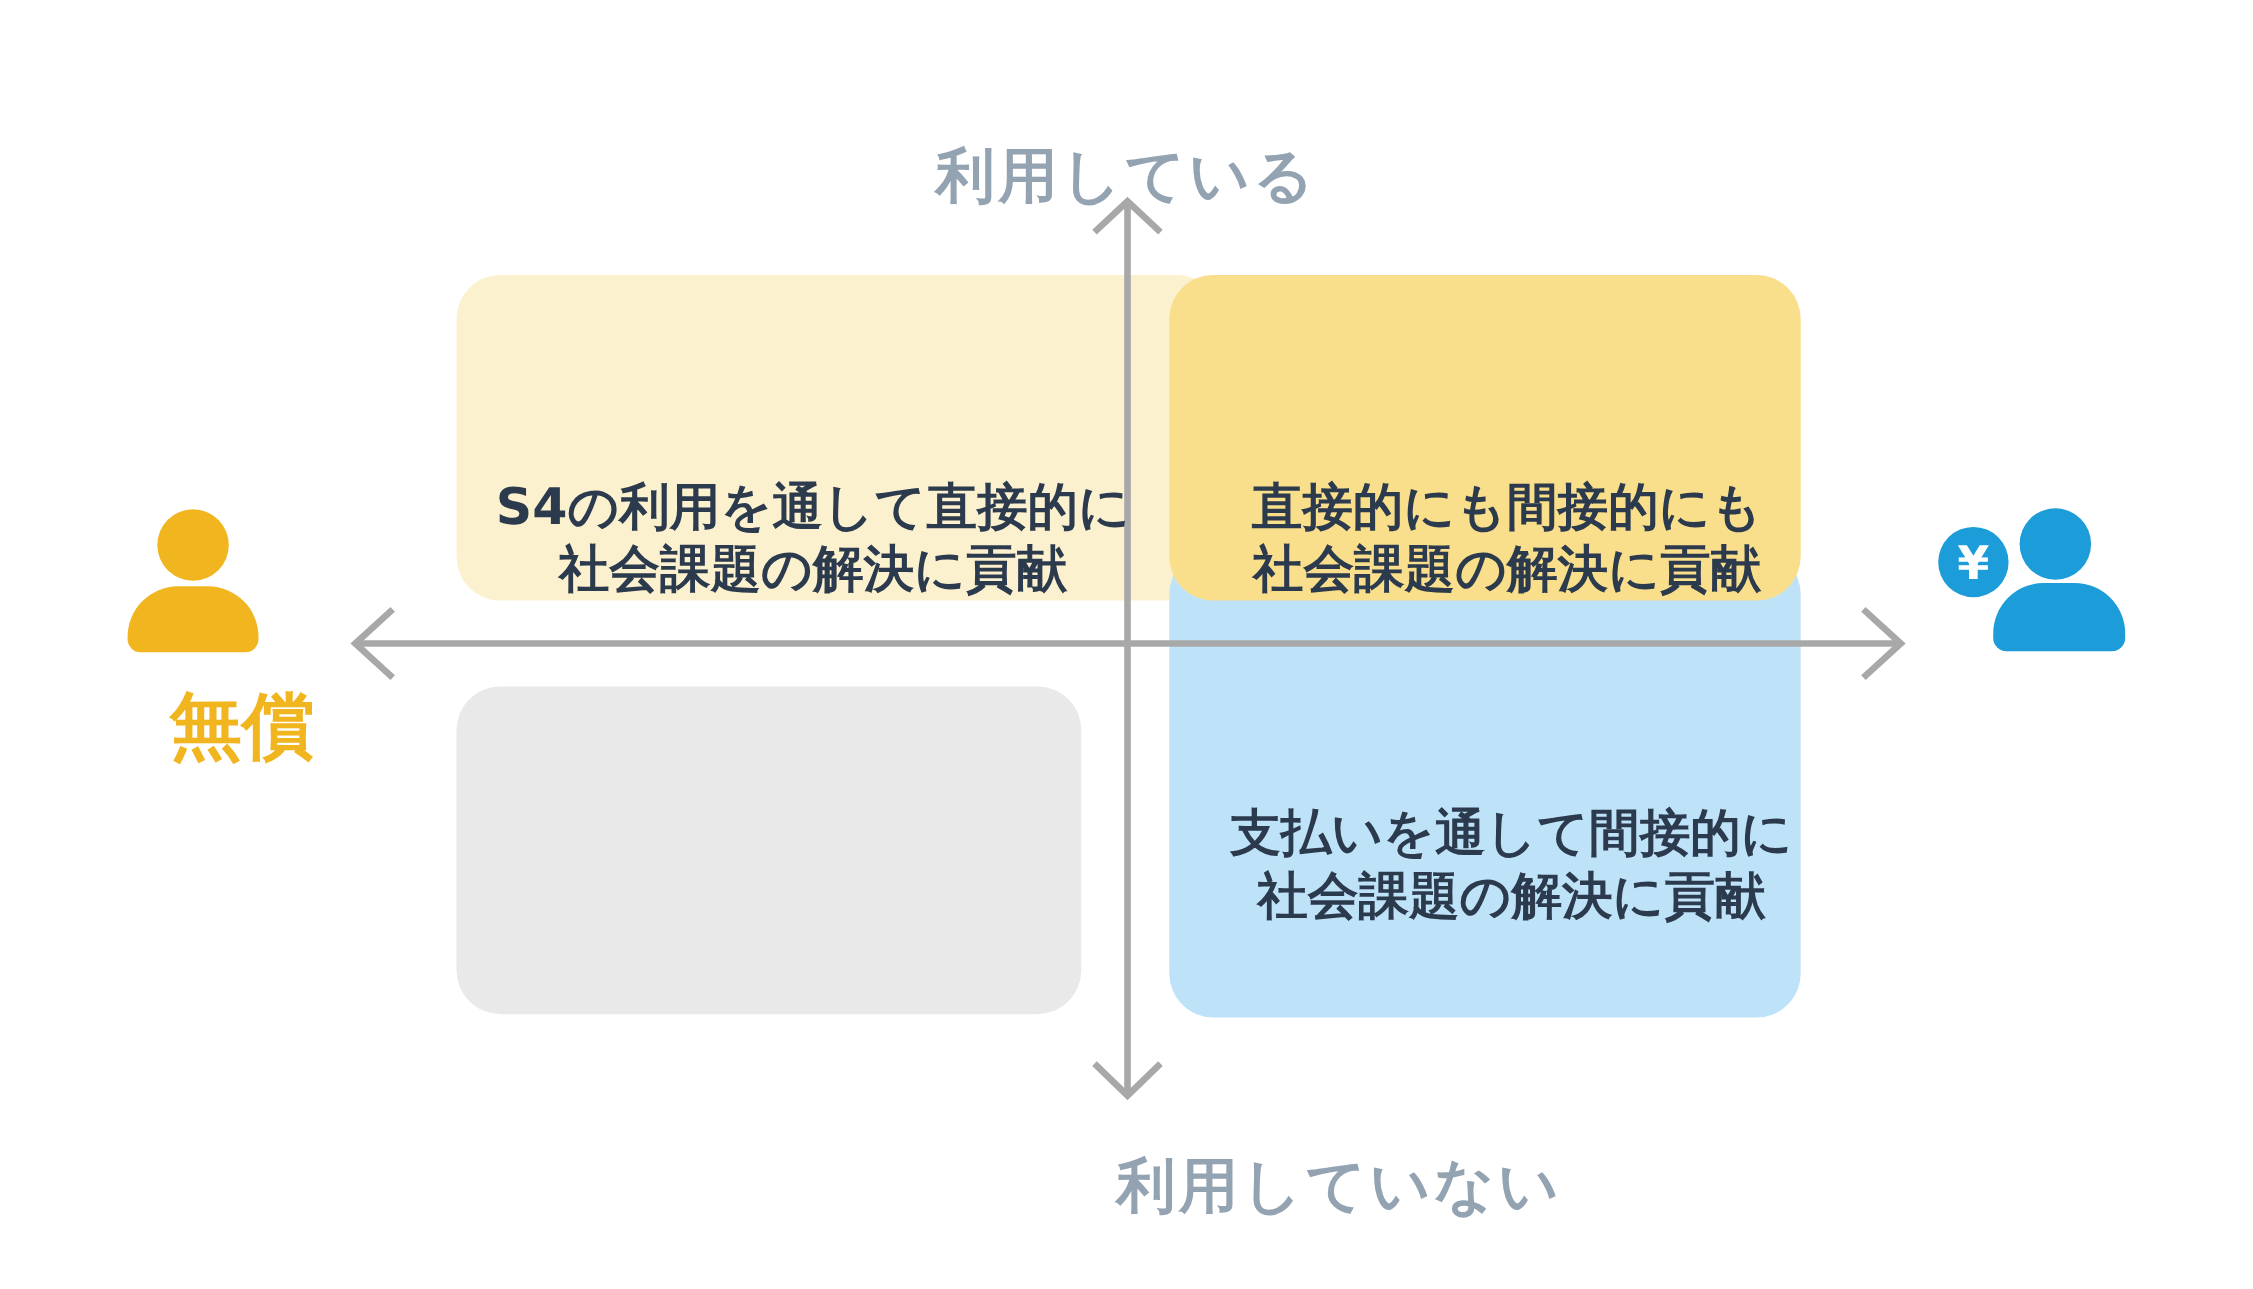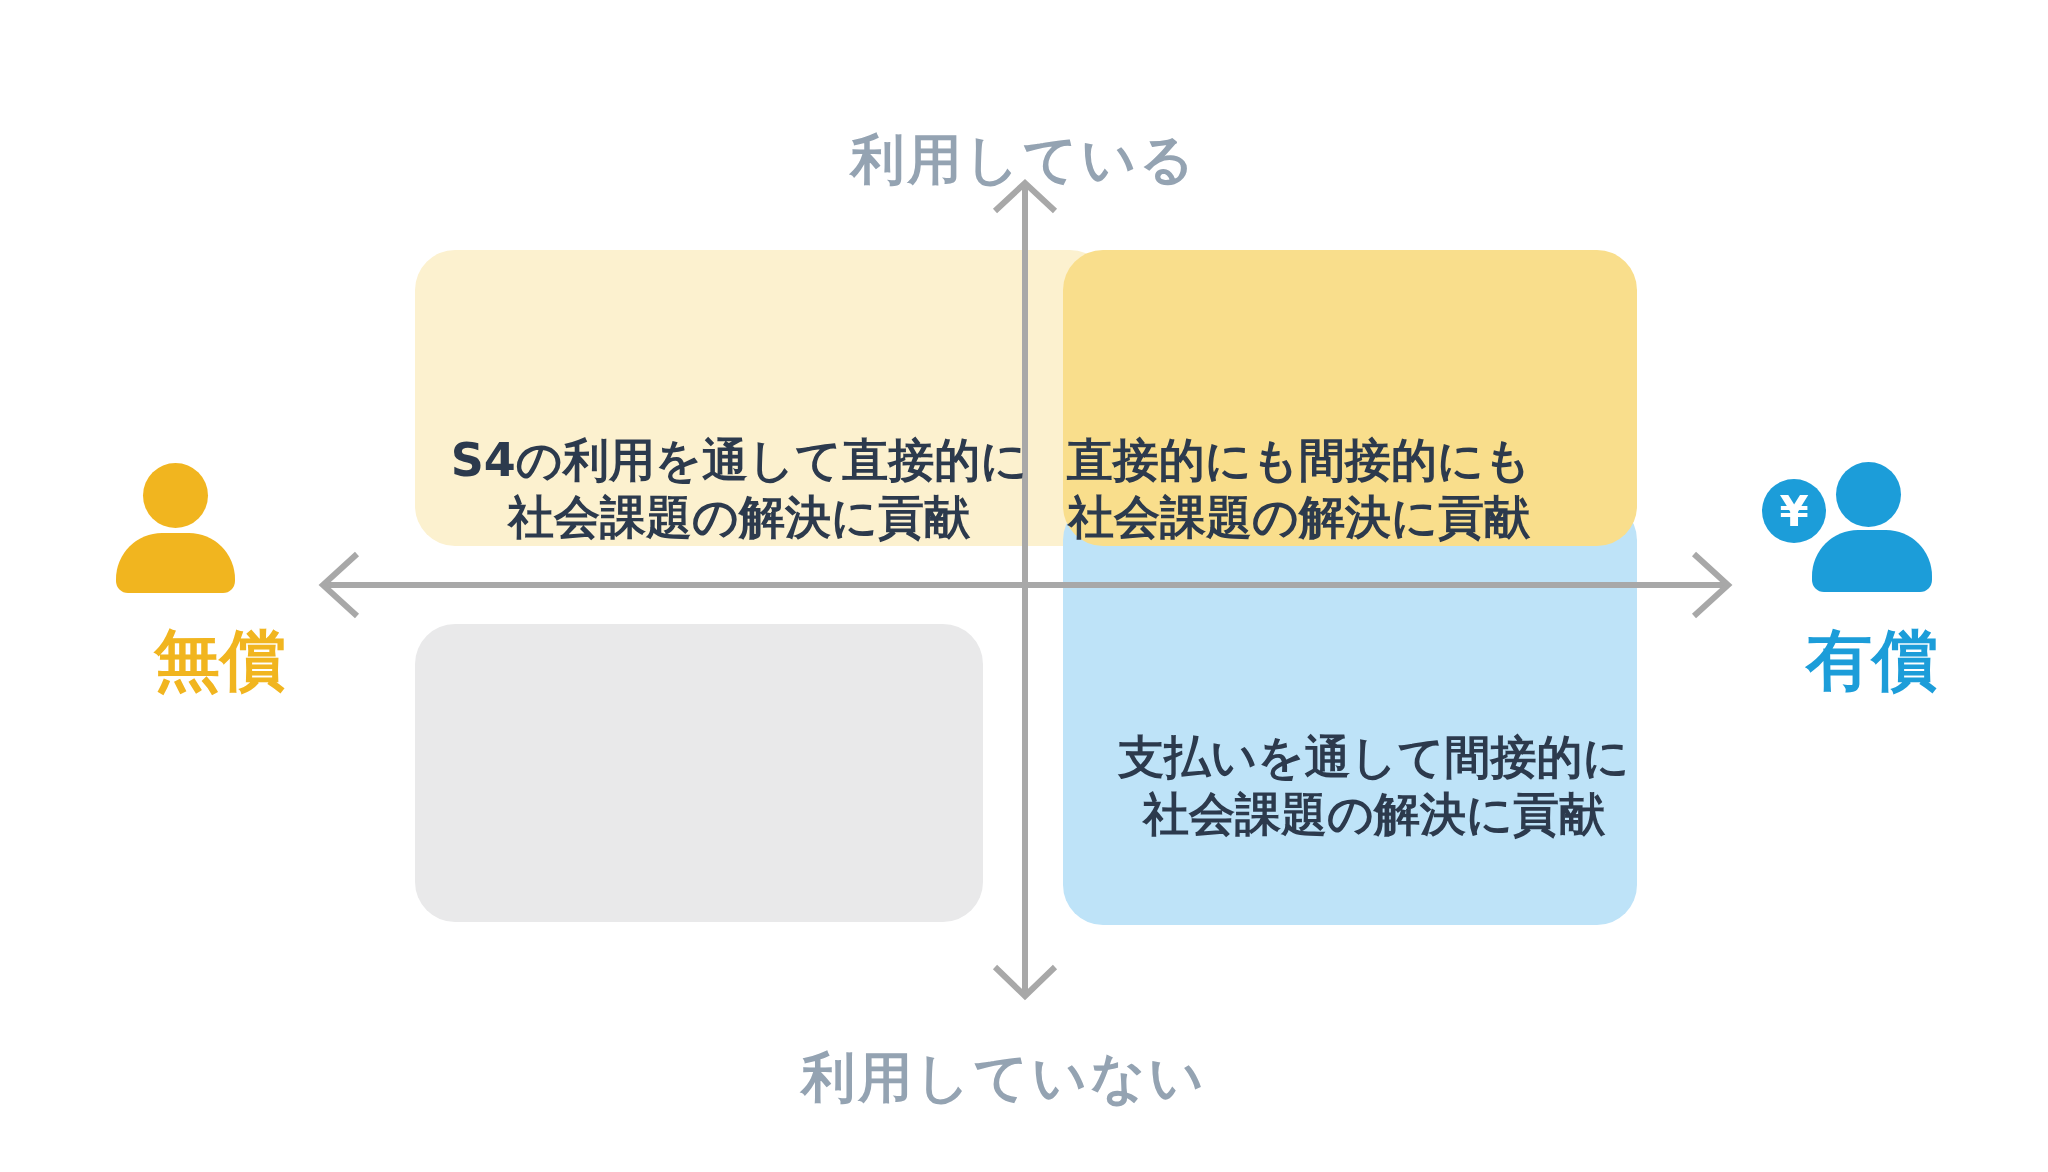--- a/index.html
+++ b/index.html
@@ -9,27 +9,27 @@
   .box-tl{left:415px;top:250px;width:695px;height:296px;z-index:1;}
   .box-tr{left:1063px;top:250px;width:574px;height:296px;z-index:2;}
   .box-blue{left:1063px;top:500px;width:574px;height:425px;z-index:1;}
   .box-gray{left:415px;top:624px;width:568px;height:298px;z-index:1;}
   .axes{position:absolute;left:0;top:0;z-index:3;pointer-events:none;}
   .axes path{fill:none;stroke-width:6px;}
   .qtext{position:absolute;z-index:4;display:flex;flex-direction:column;align-items:center;
          justify-content:flex-end;text-align:center;font-size:46px;font-weight:600;}
   .qtext .qline{line-height:57px;white-space:nowrap;}
   .qtext-tl{left:415px;top:250px;width:648px;height:296px;}
-  .qtext-tr{left:1009px;top:250px;width:580px;height:296px;border-radius:32px;}
+  .qtext-tr{left:1080px;top:250px;width:580px;height:296px;border-radius:32px;}
   .qtext-br{left:1063px;top:546px;width:574px;height:297px;padding-top:90px;box-sizing:border-box;padding-left:48px;}
   .qtext-bl{left:415px;top:624px;width:568px;height:298px;padding-top:12px;box-sizing:border-box;}
   .axis-label{position:absolute;z-index:4;width:800px;text-align:center;font-size:54px;
               font-weight:bold;letter-spacing:3px;white-space:nowrap;}
   .axis-label-top{left:624px;top:124px;}
-  .axis-label-bottom{left:604px;top:1042px;}
+  .axis-label-bottom{left:620px;top:1042px;text-align:right;}
   .actor-label{position:absolute;z-index:4;width:220px;text-align:center;font-size:66px;
                font-weight:bold;line-height:78px;white-space:nowrap;}
   .actor-label-left{left:66px;top:622px;text-align:right;}
   .actor-label-right{left:1762px;top:622px;}
   .person{position:absolute;z-index:4;}
   .person-left{left:116px;top:462px;width:120px;height:132px;}
   .person-right{left:1762px;top:460px;width:172px;height:134px;}
   .person .head{position:absolute;width:65px;height:65px;border-radius:50%;}
   .person .torso{position:absolute;width:119px;height:60px;border-radius:46px 46px 12px 12px;}
   .person-left .head{left:27px;top:1px;}
@@ -79,15 +79,14 @@
     <div class="head" style="background-color: rgb(241, 181, 31);"></div>
     <div class="torso" style="background-color: rgb(241, 181, 31);"></div>
   </div>
   <div class="actor-label actor-label-left" style="color: rgb(241, 181, 31);">無償</div>
 
   <div class="person person-right">
     <div class="yen-badge" style="background-color: rgb(28, 157, 217);">¥</div>
     <div class="head" style="background-color: rgb(28, 157, 217);"></div>
     <div class="torso" style="background-color: rgb(28, 157, 217);"></div>
   </div>
-  <div class="actor-label actor-label-right" style="color: rgb(28, 157, 217);">有償</div>
 
 </div>
 
 </body></html>

